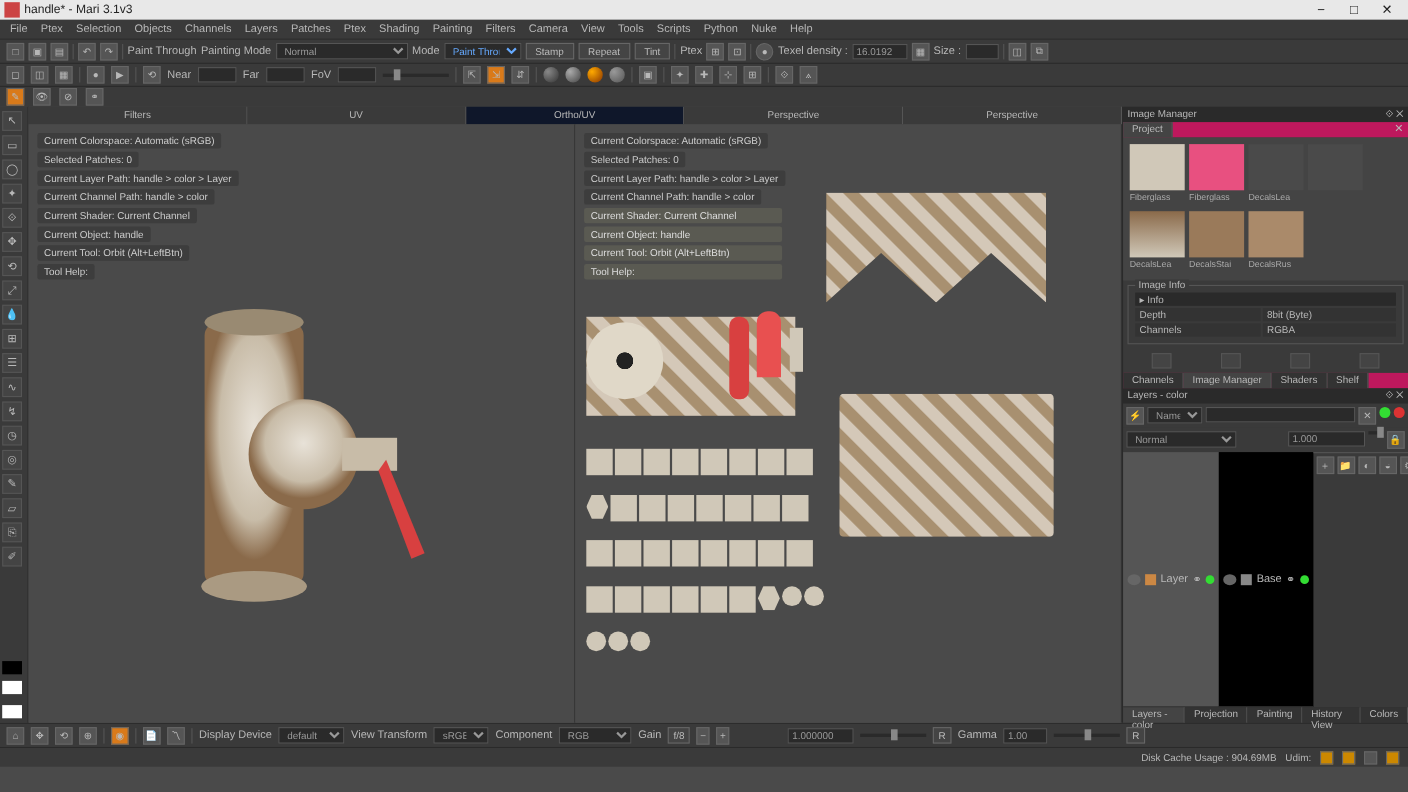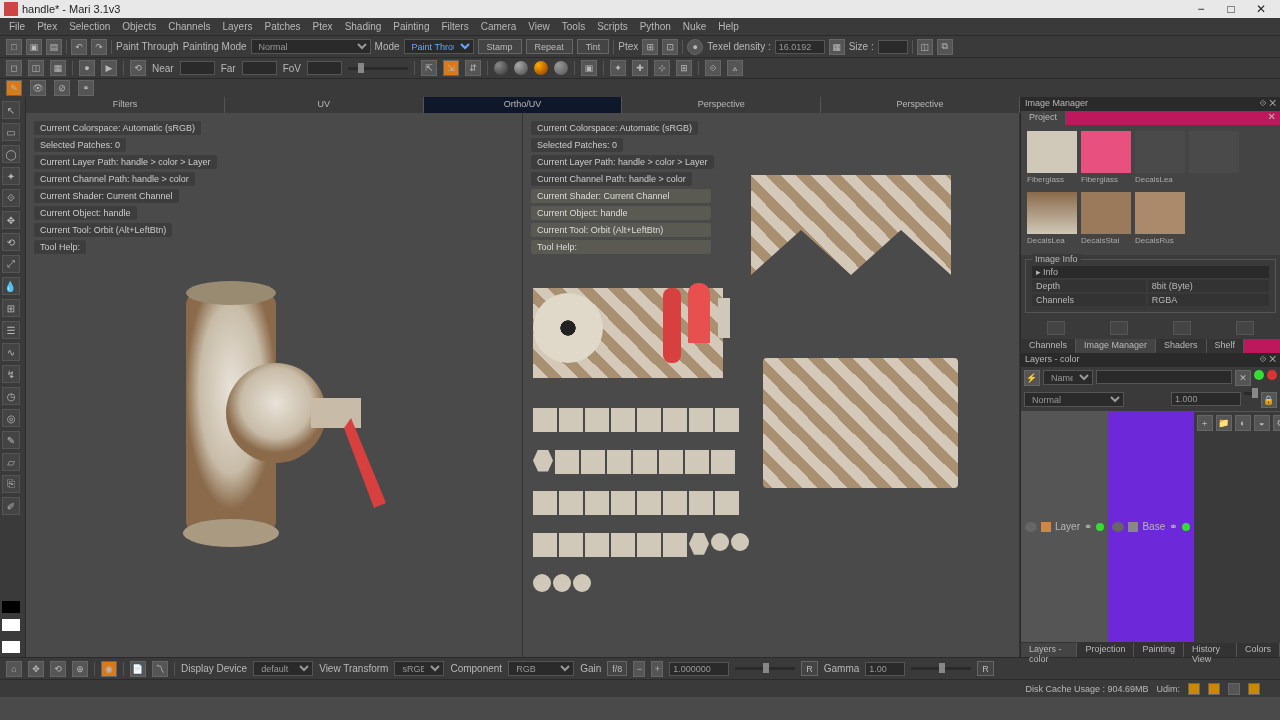--- a/index.html
+++ b/index.html
@@ -44,26 +44,26 @@
 .thumb { width:50px; }
 .thumb .img { width:50px; height:42px; background:#888; }
 .thumb .lbl { font-size:8px; text-align:left; color:#aaa; margin-top:2px; overflow:hidden; white-space:nowrap; }
 .fieldset { border:1px solid #555; margin:4px; padding:4px; position:relative; }
 .fieldset .legend { position:absolute; top:-6px; left:6px; background:#3a3a3a; font-size:9px; padding:0 3px; }
 .info-table { width:100%; font-size:9px; }
 .info-table td { padding:1px 4px; background:#333; }
 .panel-btns { display:flex; justify-content:space-around; padding:4px; }
 .panel-btn { width:18px; height:14px; background:#444; border:1px solid #555; cursor:pointer; }
 .layers-area { flex:1; background:#3a3a3a; display:flex; flex-direction:row;text-align:center; }
-.layer-row { display:flex; align-items:center; padding:2px 4px; background:#6d28d9; border-bottom:1px solid #333; gap:4px; }
+.layer-row { display:flex; align-items:center; padding:2px 4px; background:#000000; border-bottom:1px solid #333; gap:4px; }
 .layer-row.sel { background:#555; }
 .eye { width:12px; height:10px; background:#666; border-radius:50%; }
 .bottom-tabs { height:14px; display:flex; background:#333; }
 .bottombar { height:22px; background:#3a3a3a; display:flex; align-items:center; gap:6px; padding:0 6px; border-top:1px solid #2a2a2a; }
-.statusbar { height:18px; background:#3a3a3a; display:flex; align-items:center; justify-content:flex-end; padding:0 20px; font-size:9px; gap:8px; border-top:1px solid #2a2a2a; }
+.statusbar { height:18px; background:#3a3a3a; display:flex; align-items:center; justify-content:flex-end; padding:0 8px; font-size:9px; gap:8px; border-top:1px solid #2a2a2a; }
 .slider { width:60px; height:3px; background:#2a2a2a; position:relative; }
 .slider .knob { position:absolute; width:6px; height:10px; background:#888; top:-4px; }
 .texswatch { position:absolute; background:linear-gradient(45deg,#d4c8b8 25%,#a89070 25%,#a89070 50%,#d4c8b8 50%,#d4c8b8 75%,#a89070 75%); background-size:30px 30px; }
 </style>
 </head>
 <body>
 
 <div class="titlebar">
   <span style="width:14px;height:14px;background:#c44;margin-right:4px;"></span>
   <span class="title">handle* - Mari 3.1v3</span>
@@ -444,21 +444,21 @@
   <span class="tblabel">Display Device</span>
   <select class="tbsel" style="width:60px;"><option>default</option></select>
   <span class="tblabel">View Transform</span>
   <select class="tbsel" style="width:50px;"><option>sRGB</option></select>
   <span class="tblabel">Component</span>
   <select class="tbsel" style="width:66px;"><option>RGB</option></select>
   <span class="tblabel">Gain</span>
   <button class="tbbtn" style="padding:0 4px;text-align:center;">f/8</button>
   <span class="tbicon" style="width:12px;">−</span>
   <span class="tbicon" style="width:12px;">+</span>
-  <input class="tbfield" style="width: 60px;" value="1.000000">
+  <input class="tbfield" style="width: 60px; margin-left: 47px;" value="1.000000">
   <div class="slider">
       <div class="knob" style="left:28px;"></div>
     </div>
   <button class="tbbtn" style="padding:0 4px;">R</button>
   <span class="tblabel">Gamma</span>
   <input class="tbfield" style="width: 40px;" value="1.00">
   <div class="slider">
       <div class="knob" style="left:28px;"></div>
     </div>
   <button class="tbbtn" style="padding:0 4px;">R</button>

